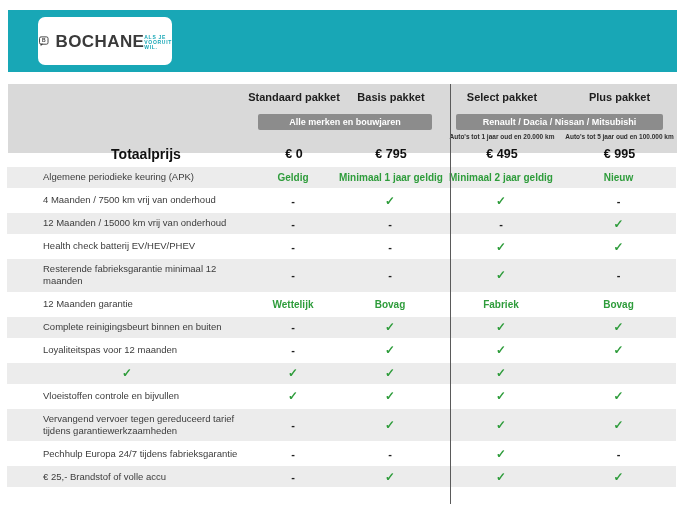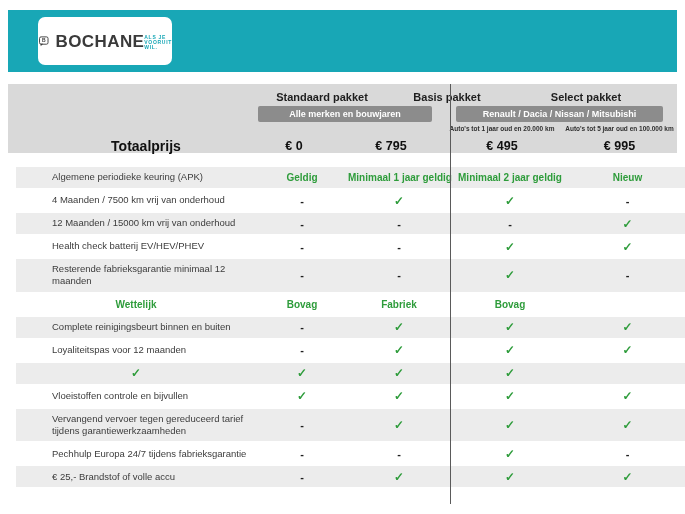--- a/index.html
+++ b/index.html
@@ -19,36 +19,36 @@
   .brand-name{font-weight:bold;font-size:17px;color:#3A3A3A;letter-spacing:.4px;}
   .tagline{font-size:5px;font-weight:bold;color:var(--teal);letter-spacing:.7px;margin-top:2px;align-self:flex-end;}
   .title-wrap{flex:1;text-align:center;}
   .title-wrap h1{margin:0;color:#fff;font-size:29px;font-weight:bold;letter-spacing:.3px;}
 
   
   .grid{display:grid;grid-template-columns:240px 92px 102px 120px 115px;align-items:center;}
 
   
   .band{position:absolute;left:8px;top:84px;width:669px;height:69px;background:var(--band);padding-top:5px;}
-  .colheads{height:15px;gap:28px;}
+  .colheads{height:15px;}
   .ch{font-size:11px;font-weight:bold;color:#1E1E1E;text-align:center;white-space:nowrap;}
-  .badges{height:16px;margin-top:2px;}
+  .badges{height:16px;margin-top:10px;}
   .badge{display:block;background:var(--badge);color:#fff;font-size:9px;font-weight:bold;text-align:center;padding:3px 0;border-radius:2px;white-space:nowrap;}
   .badge1{grid-column:2 / span 2;margin:0 10px;}
   .badge2{grid-column:4 / span 2;margin:0 14px;}
   .captions{height:9px;margin-top:2px;}
   .caption{font-size:6.5px;font-weight:bold;color:#2F2F2F;text-align:center;white-space:nowrap;}
   .cap1{grid-column:4;}
   .cap2{grid-column:5;}
   .totals{height:24px;margin-top:1px;}
   .total-label{font-size:14px;font-weight:bold;color:#101010;padding-left:36px;text-align:center;}
   .price{font-size:12.5px;font-weight:bold;color:#101010;text-align:center;}
 
   
-  .rows{position:absolute;left:16px;top:167px;width:669px;}
+  .rows{position:absolute;left:7px;top:167px;width:669px;}
   .frow{min-height:21px;margin-bottom:2px;background:#fff;}
   .frow.alt{background:var(--row_alt);}
   .flabel{font-size:9.5px;color:var(--text_dark);padding:4px 8px 4px 36px;line-height:1.3;}
   .fval{text-align:center;font-weight:bold;}
   .fval.check{color:var(--green);font-size:12px;}
   .fval.dash{color:#1E1E1E;font-size:11px;}
   .fval.gtext{color:var(--green);font-size:10px;white-space:nowrap;}
 
   
   .vdivider{position:absolute;left:450px;top:84px;height:420px;width:1px;background:var(--divider);}
@@ -127,20 +127,21 @@
         <div class="fval check">✓</div>
       </div>
       <div class="grid frow alt">
         <div class="flabel">Resterende fabrieksgarantie minimaal 12 maanden</div>
         <div class="fval dash">-</div>
         <div class="fval dash">-</div>
         <div class="fval check">✓</div>
         <div class="fval dash">-</div>
       </div>
       <div class="grid frow">
+        <div class="flabel">12 Maanden garantie</div>
         <div class="fval gtext">Wettelijk</div>
         <div class="fval gtext">Bovag</div>
         <div class="fval gtext">Fabriek</div>
         <div class="fval gtext">Bovag</div>
       </div>
       <div class="grid frow alt">
         <div class="flabel">Complete reinigingsbeurt binnen en buiten</div>
         <div class="fval dash">-</div>
         <div class="fval check">✓</div>
         <div class="fval check">✓</div>

